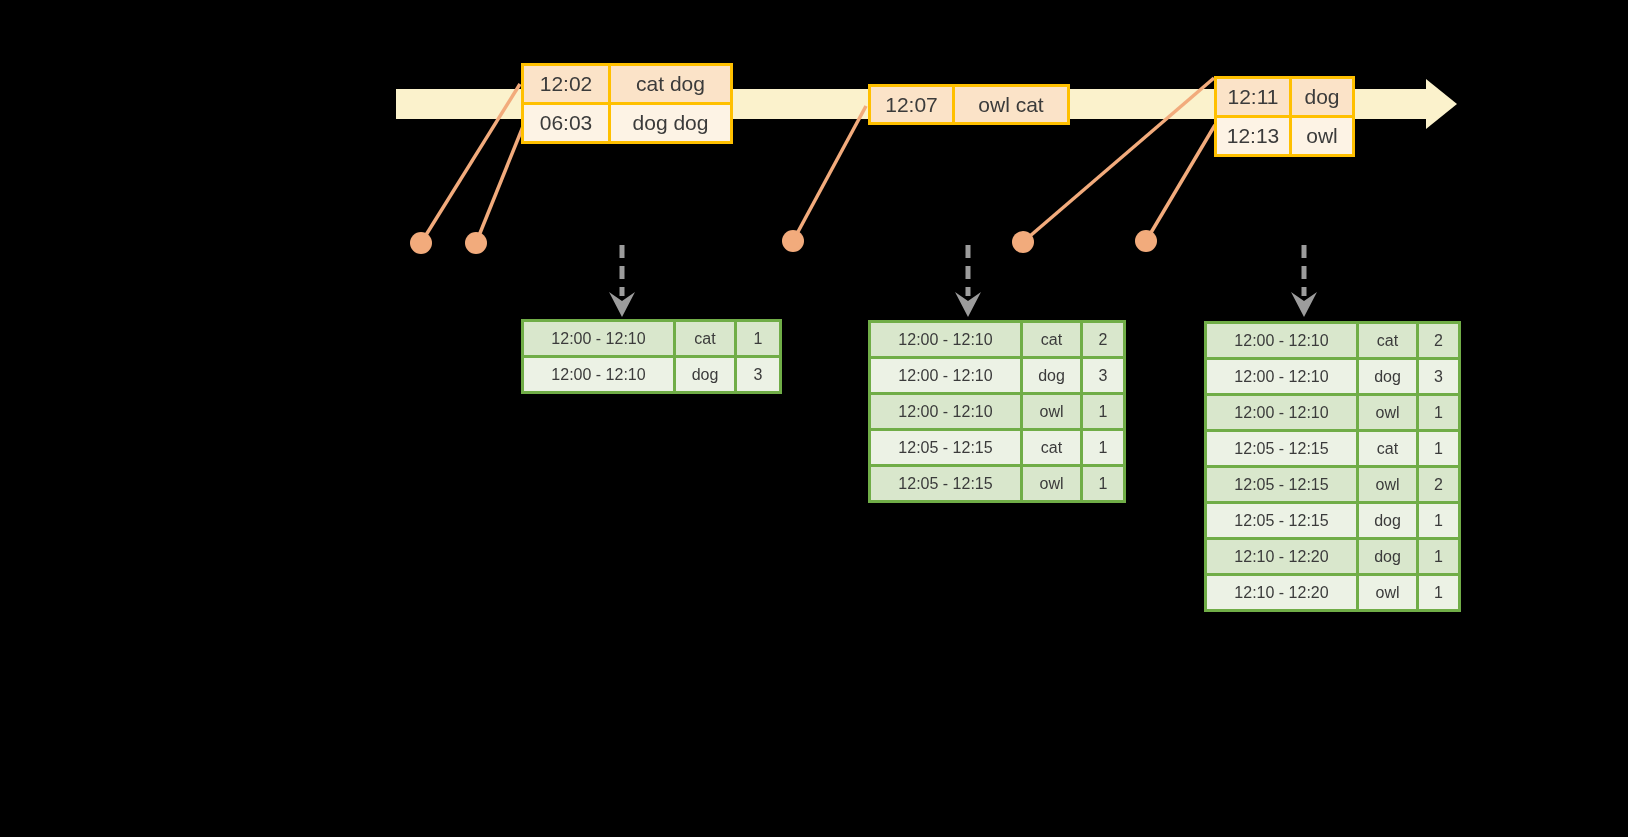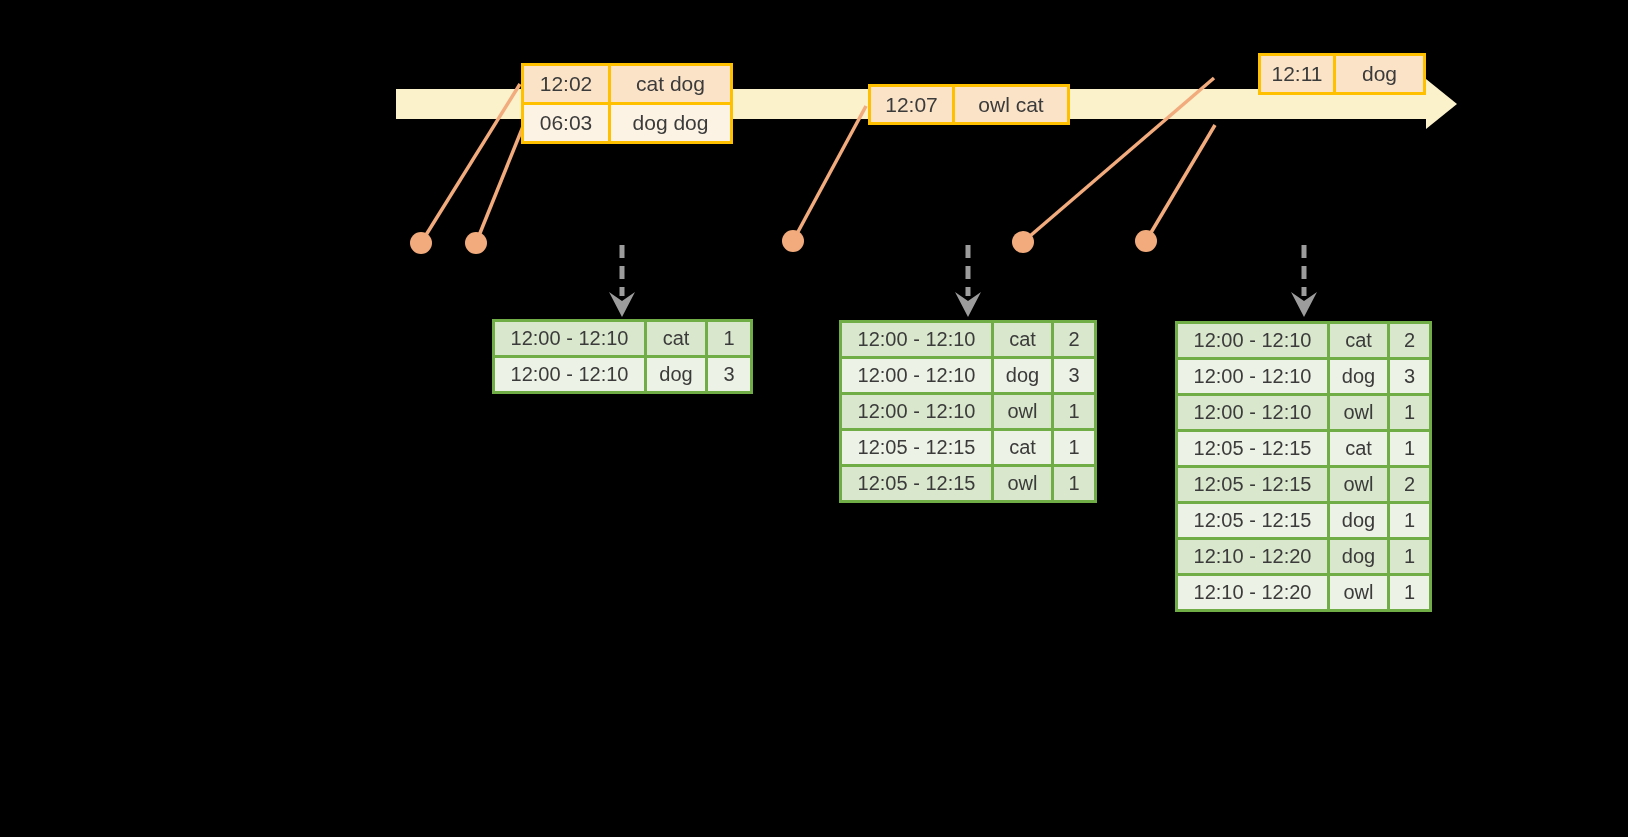--- a/index.html
+++ b/index.html
@@ -32,21 +32,21 @@
 
   table{border-collapse:collapse;position:absolute;z-index:1;table-layout:fixed;}
   td{text-align:center;vertical-align:middle;color:var(--text);overflow:hidden;white-space:nowrap;}
 
   .event-table{font-size:21px;}
   .event-table td{border:3px solid var(--event-border);height:34px;}
   .event-table tr:nth-child(odd) td{background:var(--event-row-dark);}
   .event-table tr:nth-child(even) td{background:var(--event-row-light);}
   .event-table.single td{height:33px;}
 
-  .result-table{font-size:20px;}
+  .result-table{font-size:16px;margin-left:29px;}
   .result-table td{border:3px solid var(--result-border);height:31px;}
   .result-table tr:nth-child(odd) td{background:var(--result-row-dark);}
   .result-table tr:nth-child(even) td{background:var(--result-row-light);}
 </style>
 </head>
 <body>
 
 <div class="canvas">
 
   <svg class="overlay" width="1628" height="837" viewBox="0 0 1628 837">
@@ -99,29 +99,33 @@
         <col>
       </colgroup>
     <tbody>
         <tr>
       <td>12:07</td>
       <td>owl cat</td>
     </tr>
   </tbody>
     </table>
 
-  <table class="event-table" style="left:1214px;top:53px;width:168px;margin-left:44px;">
+  <table class="event-table" style="left:1214px;top:76px;width:141px;">
     <colgroup>
         <col style="width:75px">
         <col>
       </colgroup>
     <tbody>
         <tr>
       <td>12:11</td>
       <td>dog</td>
+    </tr>
+    <tr>
+      <td>12:13</td>
+      <td>owl</td>
     </tr>
   </tbody>
     </table>
 
   <table class="result-table" style="left:492px;top:319px;width:261px;">
     <colgroup>
         <col style="width:152px">
         <col style="width:61px">
         <col>
       </colgroup>

